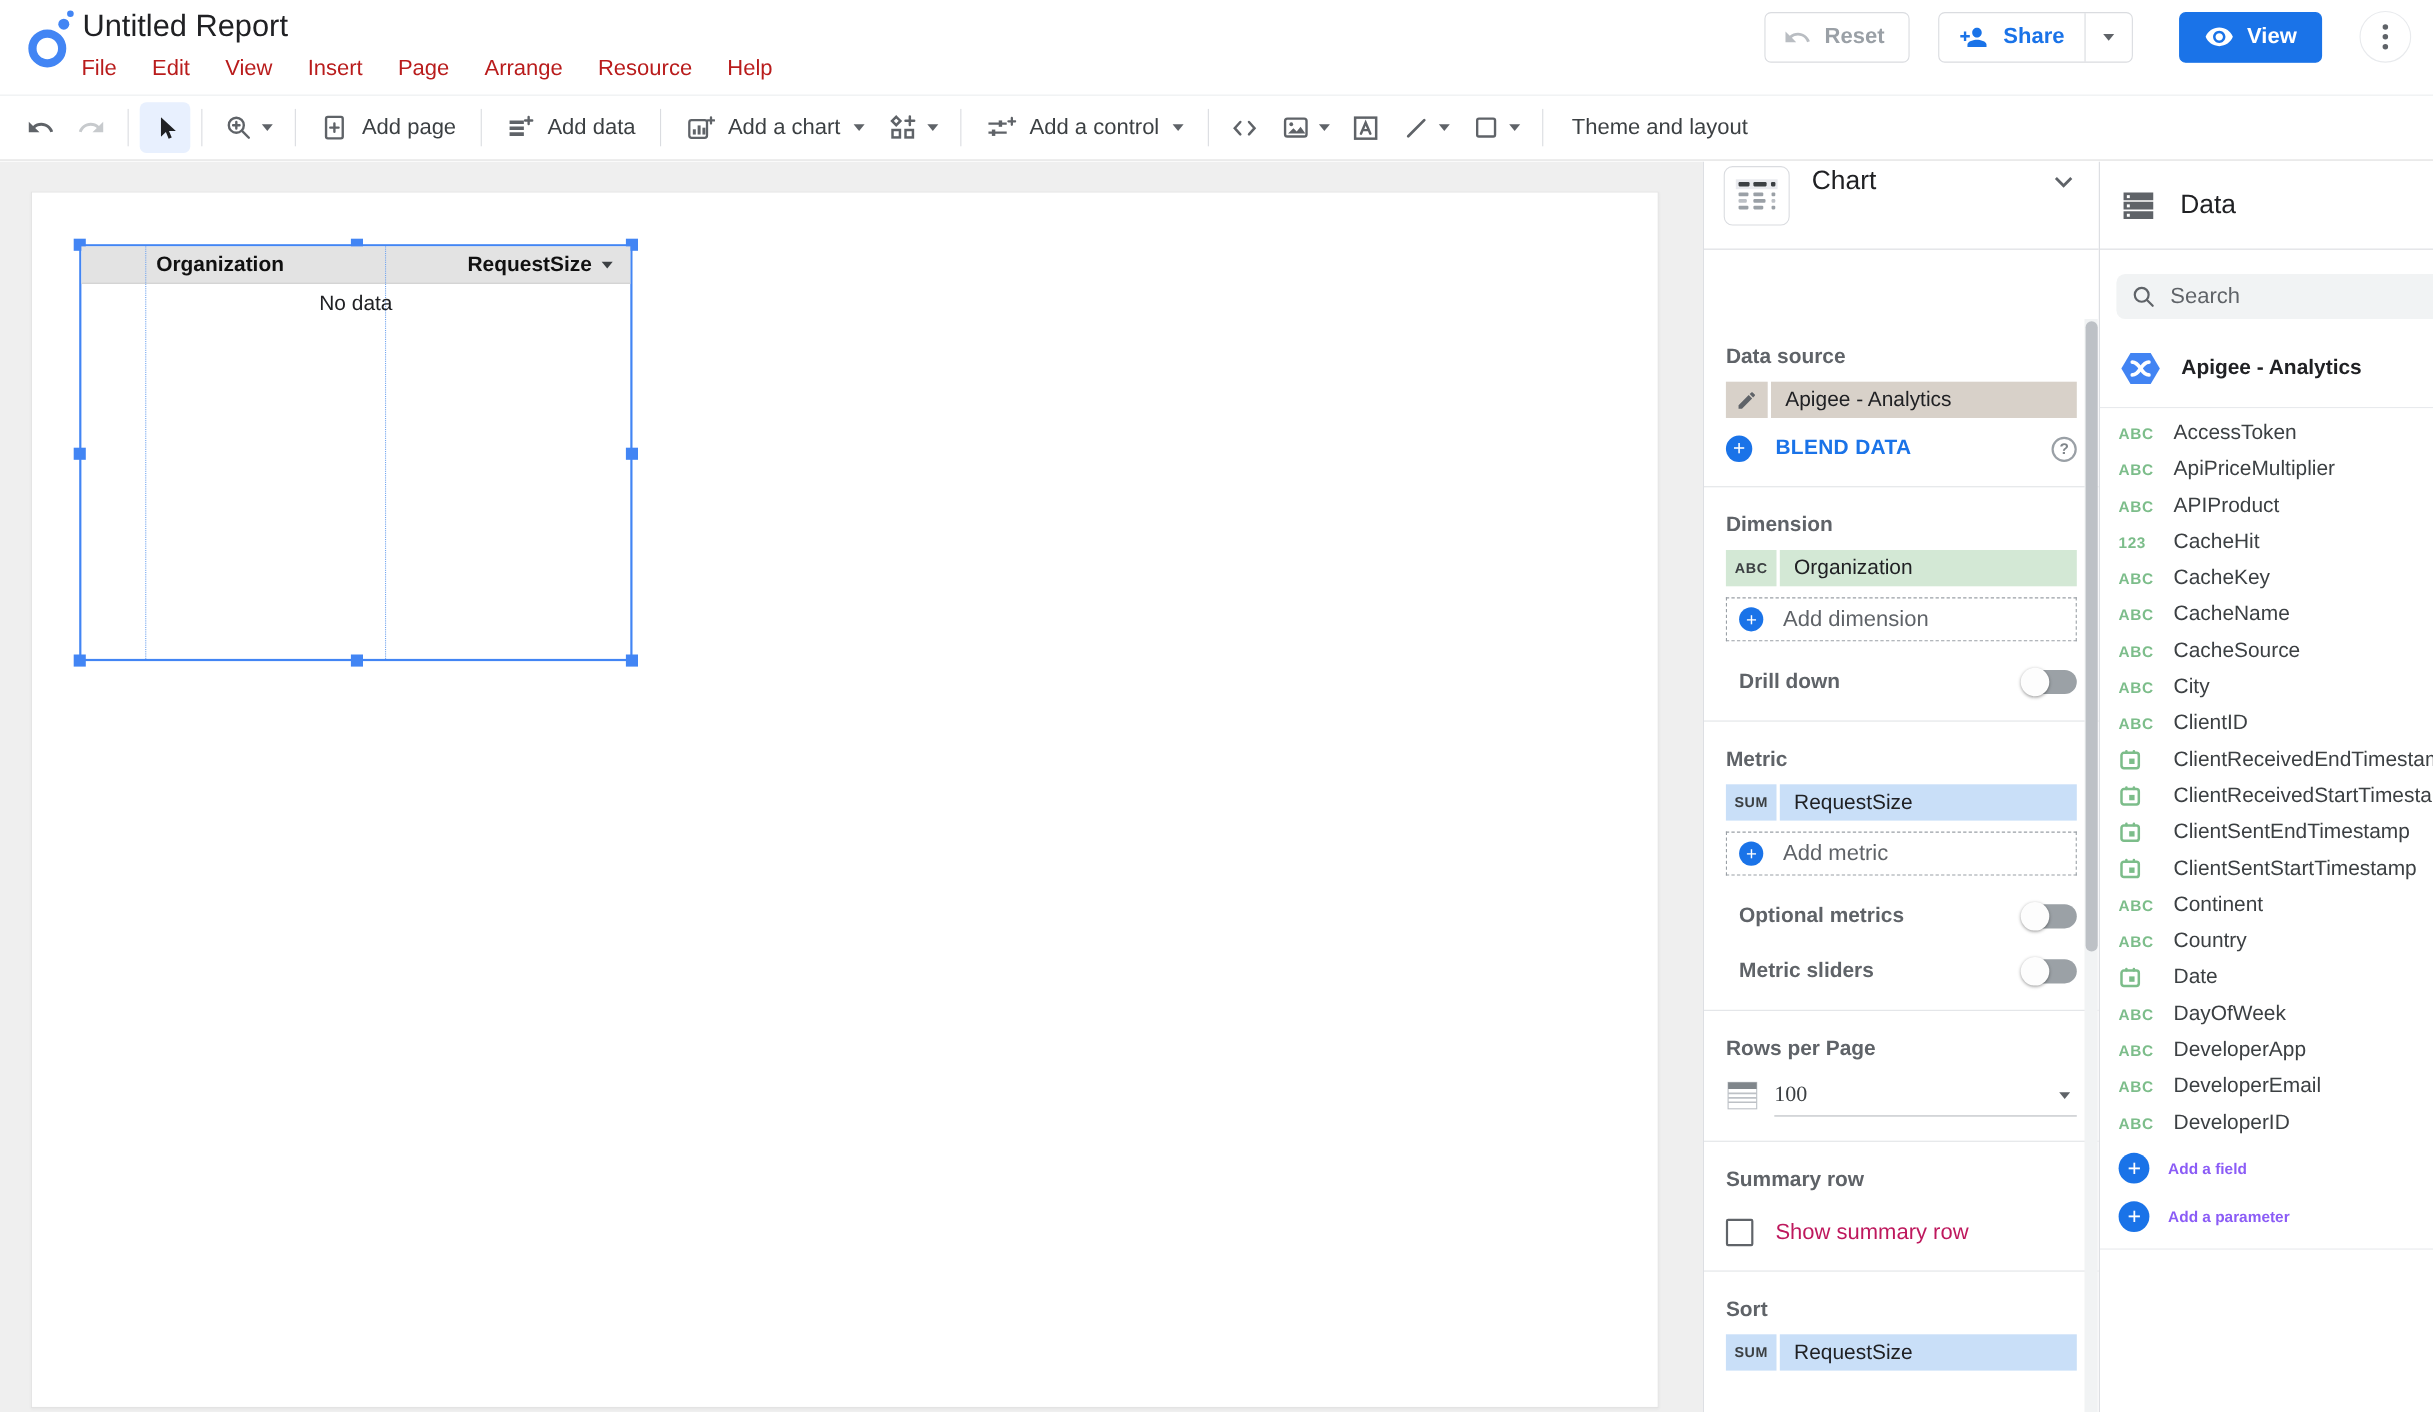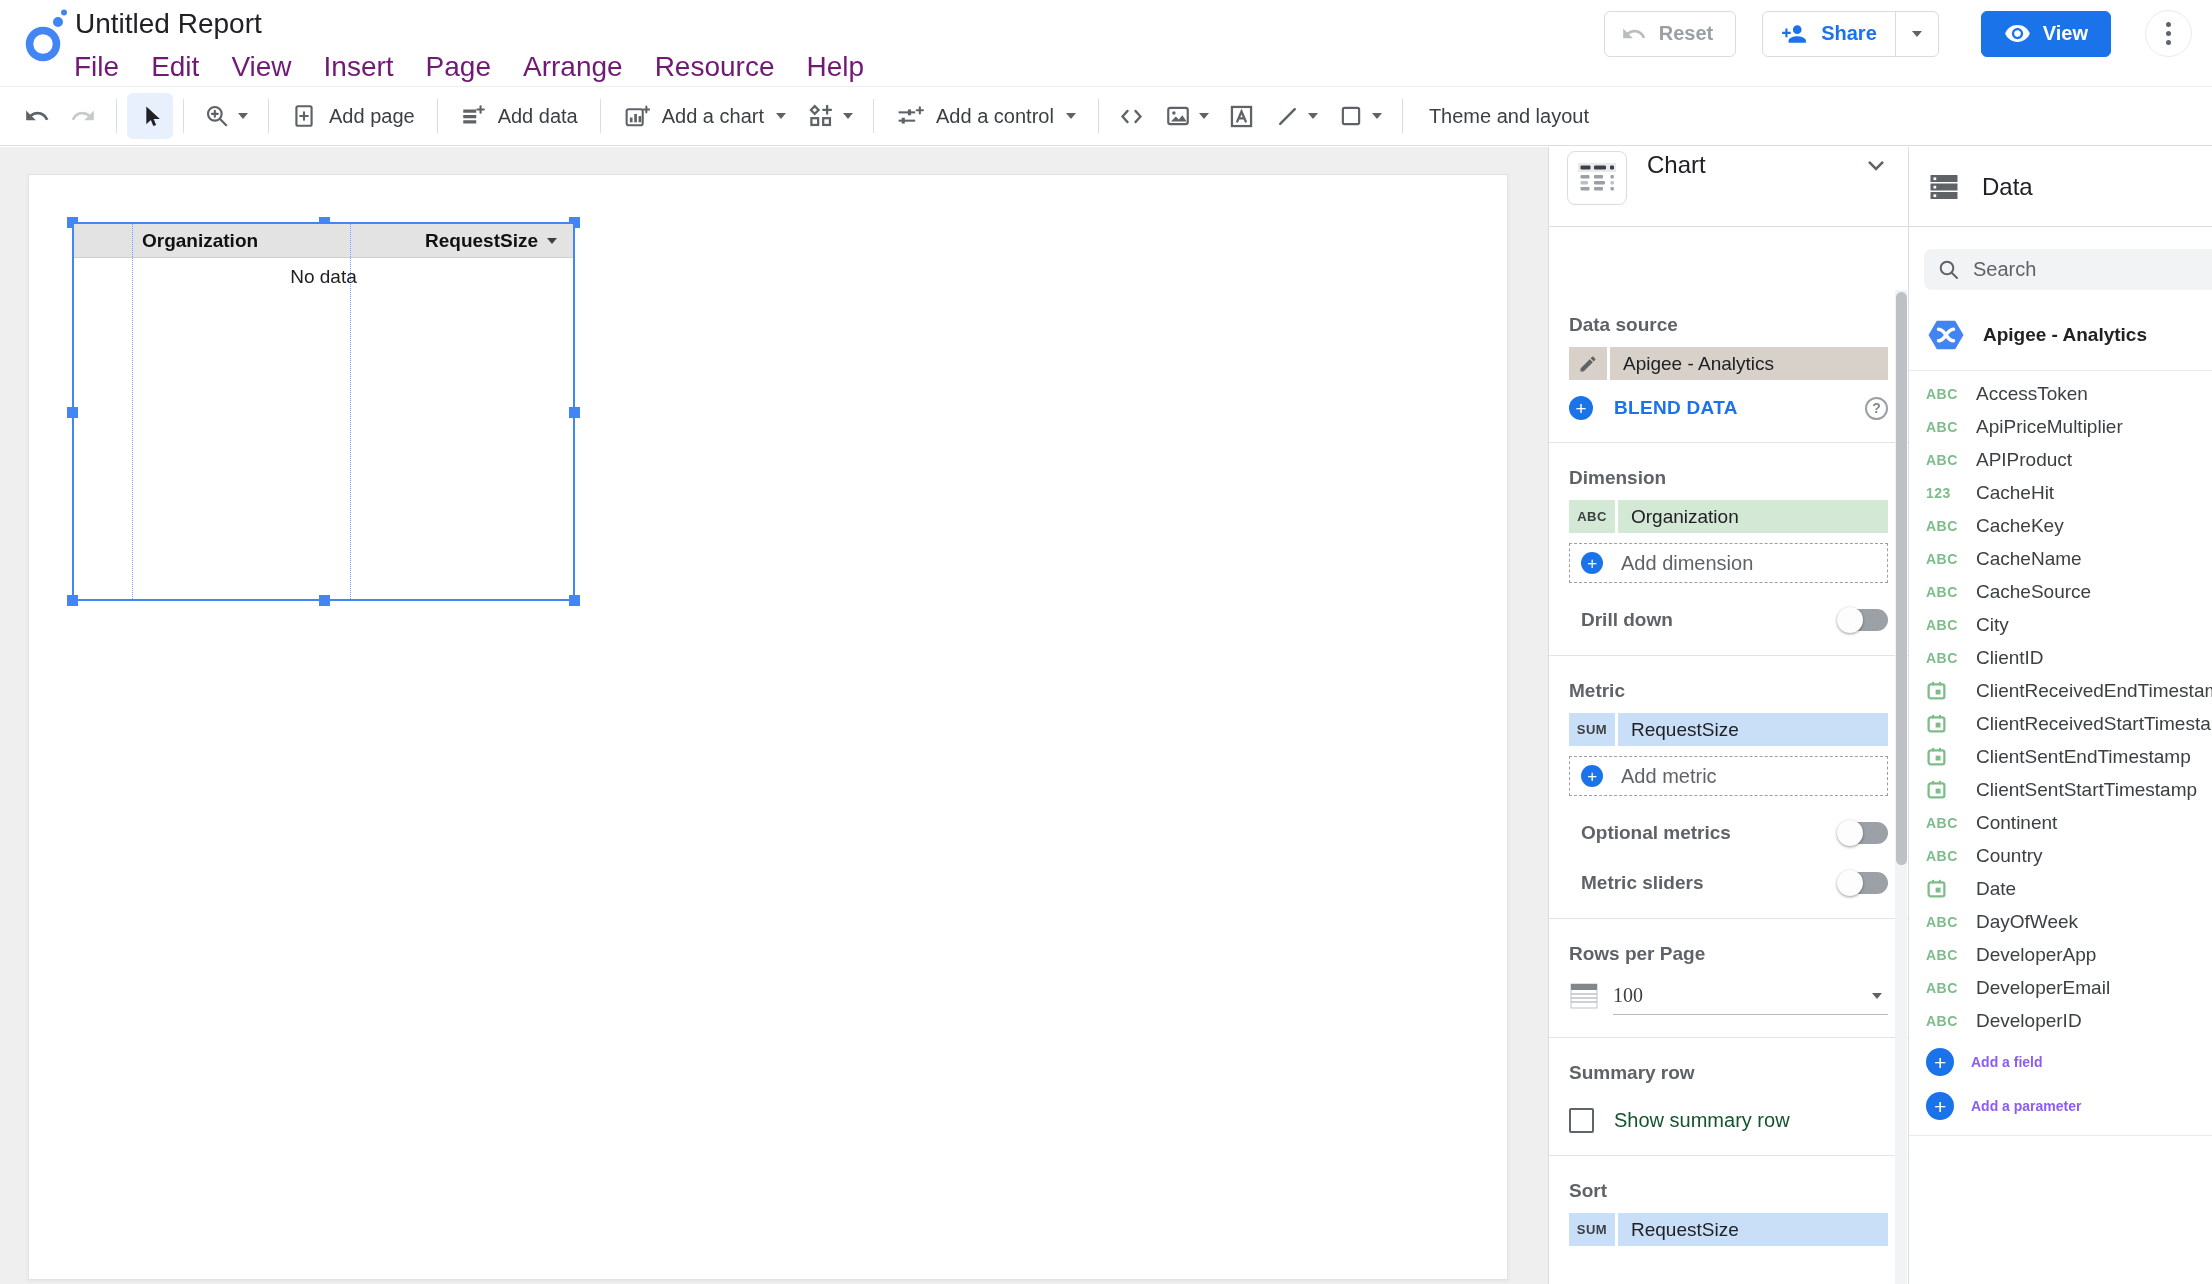--- a/index.html
+++ b/index.html
@@ -5,21 +5,21 @@
   * { margin:0; padding:0; box-sizing:border-box; }
   html,body { width:2212px; height:1284px; overflow:hidden; background:#fff;
     font-family:"Liberation Sans", sans-serif; color:#3c4043; }
 
   
   .app-header { position:absolute; left:0; top:0; width:100%; height:87px; background:#fff;
     border-bottom:1px solid #eceef0; z-index:5; }
   .logo { position:absolute; left:22px; top:8px; }
   .report-title { position:absolute; left:75px; top:8px; font-size:28px; color:#202124; }
   .menubar { position:absolute; left:58px; top:47px; display:flex; }
-  .menu-item { padding:4px 16px; font-size:28px; color:#701a75; cursor:default; }
+  .menu-item { padding:4px 16px; font-size:20px; color:#b91c1c; cursor:default; }
   .header-actions { position:absolute; right:20px; top:10px; display:flex; align-items:center; }
   .btn { height:46px; border:1px solid #dadce0; border-radius:6px; display:flex;
     align-items:center; background:#fff; font-size:20px; font-weight:bold; }
   .btn-reset { padding:0 22px 0 16px; color:#9aa0a6; margin-right:26px; }
   .btn-reset svg { margin-right:12px; }
   .btn-share { margin-right:42px; color:#1a73e8; padding:0; }
   .share-main { display:flex; align-items:center; padding:0 18px; height:100%; }
   .share-main svg { margin-right:14px; }
   .share-sep { width:1px; height:100%; background:#dadce0; }
   .share-caret { width:42px; height:100%; display:flex; align-items:center; justify-content:center; }
@@ -102,21 +102,21 @@
   .toggle { position:relative; width:50px; height:26px; flex:none; }
   .toggle .track { position:absolute; left:4px; right:0; top:2px; height:22px; border-radius:11px; background:#9ba1a6; }
   .toggle .thumb { position:absolute; left:-1px; top:0; width:26px; height:26px; border-radius:50%;
     background:#fdfdfd; box-shadow:0 1px 3px rgba(0,0,0,0.4); }
   .rpp-control { margin-top:12px; display:flex; align-items:center; }
   .rpp-box { flex:1; margin-left:14px; height:38px; border-bottom:1px solid #b6b9be; display:flex;
     align-items:center; font-size:20px; color:#3c4043;font-family:Liberation Serif, serif; }
   .rpp-box .caret { margin-left:auto; margin-right:6px; }
   .cb-row { margin-top:24px; display:flex; align-items:center; }
   .checkbox { width:25px; height:25px; border:2px solid #606469; border-radius:2px; flex:none; }
-  .cb-row span { margin-left:20px; font-size:20px; color:#14532d; }
+  .cb-row span { margin-left:20px; font-size:20px; color:#be185d; }
   .sp-scrolltrack { position:absolute; right:1px; top:143px; bottom:0; width:12px; background:#f1f3f4; }
   .sp-scrollthumb { position:absolute; right:1px; top:145px; width:11px; height:573px;
     border-radius:6px; background:#bdc1c6; }
 
   
   .data-panel { position:absolute; left:1908px; top:0; width:304px; height:100%;
     border-left:1px solid #dadce0; background:#fff; }
   .dp-header { height:80px; border-bottom:1px solid #dadce0; display:flex; align-items:center; padding:0 17px; }
   .dp-title { font-size:24px; color:#202124; margin-left:20px; }
   .dp-search { margin:22px 0 0 15px; width:300px; height:41px; background:#f1f3f4; border-radius:8px;

